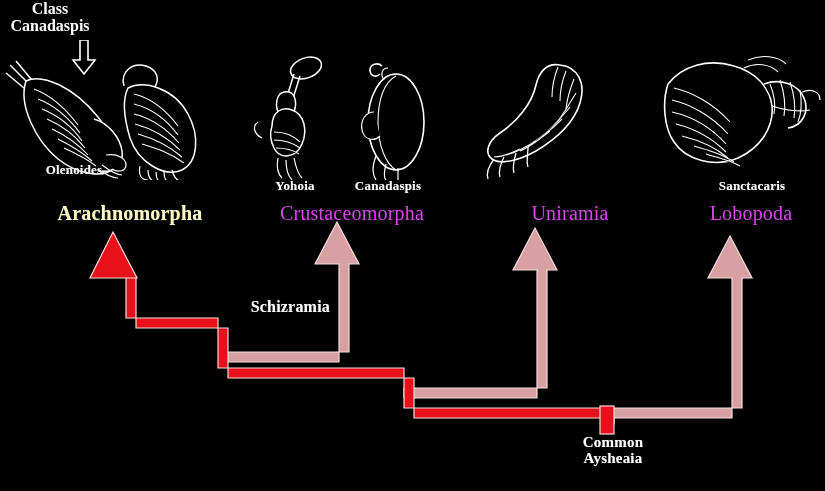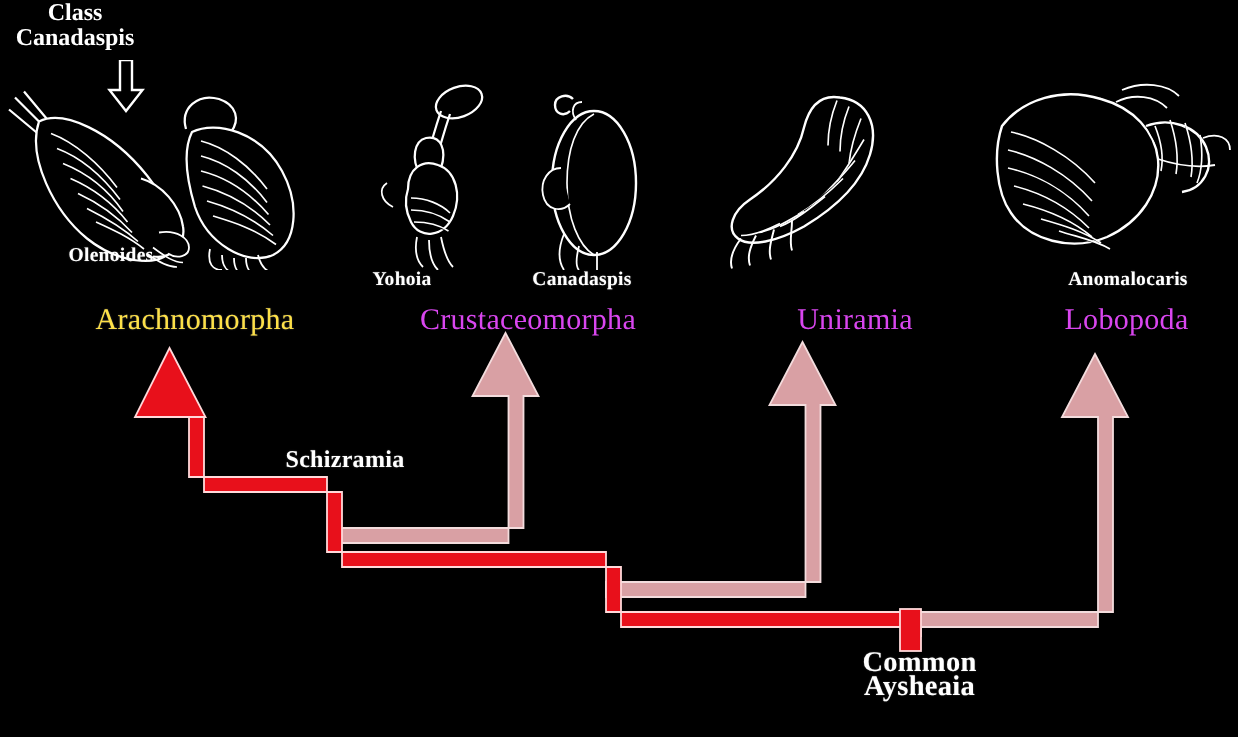--- a/index.html
+++ b/index.html
@@ -22,26 +22,26 @@
     left:34px;top:6px;width:100px;
   }
   .genus{
     font-size:13px;font-weight:700;text-align:center;
   }
   .genus.two-line{line-height:13px;}
   .group{
     font-size:20px;text-align:center;font-weight:400;
   }
   .group.dim{color:#d946ef;text-shadow:none;}
-  .group.lit{color:#fde047;}
+  .group.lit{color:#fef9c3;font-weight:bold;}
   .branch-label{
-    font-size:16px;font-weight:700;text-align:center;color:#fff;
+    font-size:16px;font-weight:700;text-align:right;color:#fff;
   }
   .ancestor-label{
-    font-size:19px;font-weight:700;text-align:center;line-height:16px;color:#fff;
+    font-size:15px;font-weight:700;text-align:center;line-height:16px;color:#fff;
   }
 </style>
 </head>
 <body>
 
 <div id="stage">
 
   <div class="class-label">
     <div>Class</div>
     <div>Canadaspis</div>
@@ -182,26 +182,26 @@
       <path d="M150 44 C160 40 168 44 168 52" stroke-width="1.2" fill="none"></path>
       <path d="M120 58 C132 62 146 64 158 62" stroke-width="1.2" fill="none"></path>
       <path d="M96 12 C110 6 126 8 134 16" stroke-width="1.2" fill="none"></path>
       <path d="M92 20 C104 14 118 16 126 24" stroke-width="1.2" fill="none"></path>
     </g>
   </svg>
 
   <div class="lbl genus" style="left:24px;top:162px;width:100px;">Olenoides</div>
 
 
-  <div class="lbl genus" style="left:226px;top:178px;width:84px;">Yohoia</div>
+  <div class="lbl genus" style="left:253px;top:178px;width:84px;">Yohoia</div>
 
   <div class="lbl genus" style="left:336px;top:178px;width:104px;">Canadaspis</div>
 
 
-  <div class="lbl genus" style="left:692px;top:178px;width:120px;">Anomalocaris</div>
+  <div class="lbl genus" style="left:692px;top:178px;width:120px;">Sanctacaris</div>
 
   <div class="lbl group lit" style="left:20px;top:202px;width:220px;">Arachnomorpha</div>
 
   <div class="lbl group dim" style="left:252px;top:202px;width:200px;">Crustaceomorpha</div>
 
   <div class="lbl group dim" style="left:490px;top:202px;width:160px;">Uniramia</div>
 
   <div class="lbl group dim" style="left:676px;top:202px;width:150px;">Lobopoda</div>
 
   <svg class="abs" style="left:0;top:0;" width="825" height="491" viewBox="0 0 825 491">

